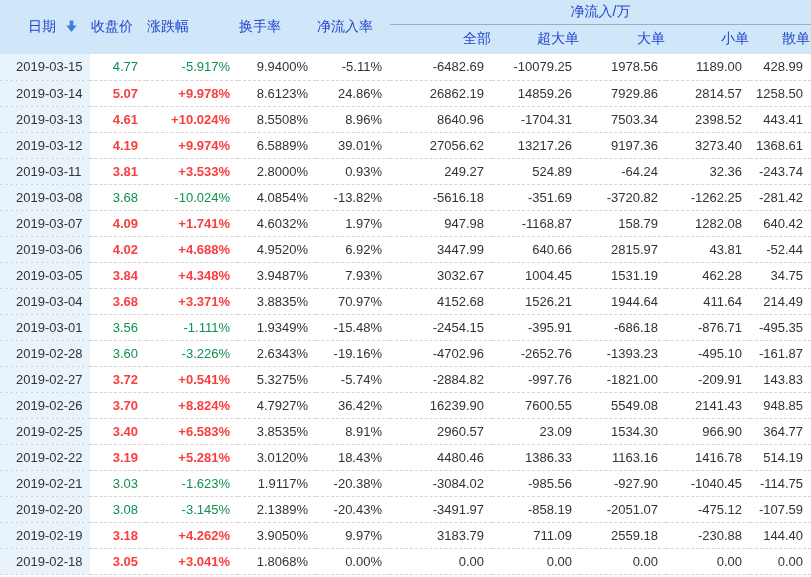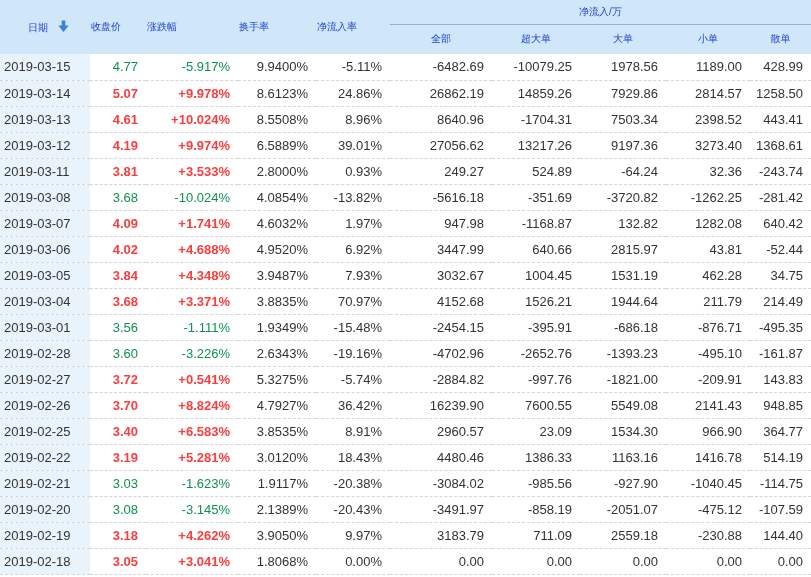--- a/index.html
+++ b/index.html
@@ -9,39 +9,39 @@
     overflow:hidden;
   }
   table{border-collapse:collapse;table-layout:fixed;width:811px;}
   col.c0{width:90px;}col.c1{width:56px;}col.c2{width:92px;}col.c3{width:78px;}
   col.c4{width:74px;}col.c5{width:102px;}col.c6{width:88px;}col.c7{width:86px;}
   col.c8{width:84px;}col.c9{width:61px;}
 
   thead th{
     background:var(--header-bg,#cfe7f9);
     color:var(--header-text,#2244cc);
-    font-weight:normal;font-size:10px;
+    font-weight:normal;font-size:14px;
     white-space:nowrap;overflow:hidden;
   }
   thead tr.hr1{height:24px;}
   thead tr.hr2{height:30px;}
   th.left-h{text-align:left;padding-right:5px;vertical-align:middle;}
   th.date-h{text-align:left;padding-left:28px;}
   th.group-h{text-align:center;vertical-align:middle;border-bottom:1px solid var(--divider,#9bafc3);}
-  th.sub-h{text-align:center;vertical-align:middle;}
+  th.sub-h{text-align:right;vertical-align:middle;}
 
   tbody tr{height:26px;}
   tbody td{
     border-bottom:1px dashed #d5d5d5;
     text-align:right;padding-right:8px;
     font-size:13px;color:var(--body-text,#333333);
     white-space:nowrap;overflow:hidden;
   }
   td.c-date{
-    text-align:left;padding-left:4px;padding-right:0;
+    text-align:left;padding-left:16px;padding-right:0;
     background:var(--date-col-bg,#e9f3fc);
     margin-left:46px;
   }
   td.up{color:var(--up,#fa3d3d);font-weight:bold;}
   td.down{color:var(--down,#0e9150);margin-left:12px;}
 
   .sort-icon{vertical-align:-2px;margin-left:9px;}
 </style>
 </head>
 <body>
@@ -154,21 +154,21 @@
         <td>-281.42</td>
       </tr>
       <tr>
         <td class="c-date">2019-03-07</td>
         <td class="up">4.09</td>
         <td class="up">+1.741%</td>
         <td>4.6032%</td>
         <td>1.97%</td>
         <td>947.98</td>
         <td>-1168.87</td>
-        <td>132.82</td>
+        <td>158.79</td>
         <td>1282.08</td>
         <td>640.42</td>
       </tr>
       <tr>
         <td class="c-date">2019-03-06</td>
         <td class="up">4.02</td>
         <td class="up">+4.688%</td>
         <td>4.9520%</td>
         <td>6.92%</td>
         <td>3447.99</td>
@@ -191,21 +191,21 @@
       </tr>
       <tr>
         <td class="c-date">2019-03-04</td>
         <td class="up">3.68</td>
         <td class="up">+3.371%</td>
         <td>3.8835%</td>
         <td>70.97%</td>
         <td>4152.68</td>
         <td>1526.21</td>
         <td>1944.64</td>
-        <td>211.79</td>
+        <td>411.64</td>
         <td>214.49</td>
       </tr>
       <tr>
         <td class="c-date">2019-03-01</td>
         <td class="down">3.56</td>
         <td class="down">-1.111%</td>
         <td>1.9349%</td>
         <td>-15.48%</td>
         <td>-2454.15</td>
         <td>-395.91</td>

